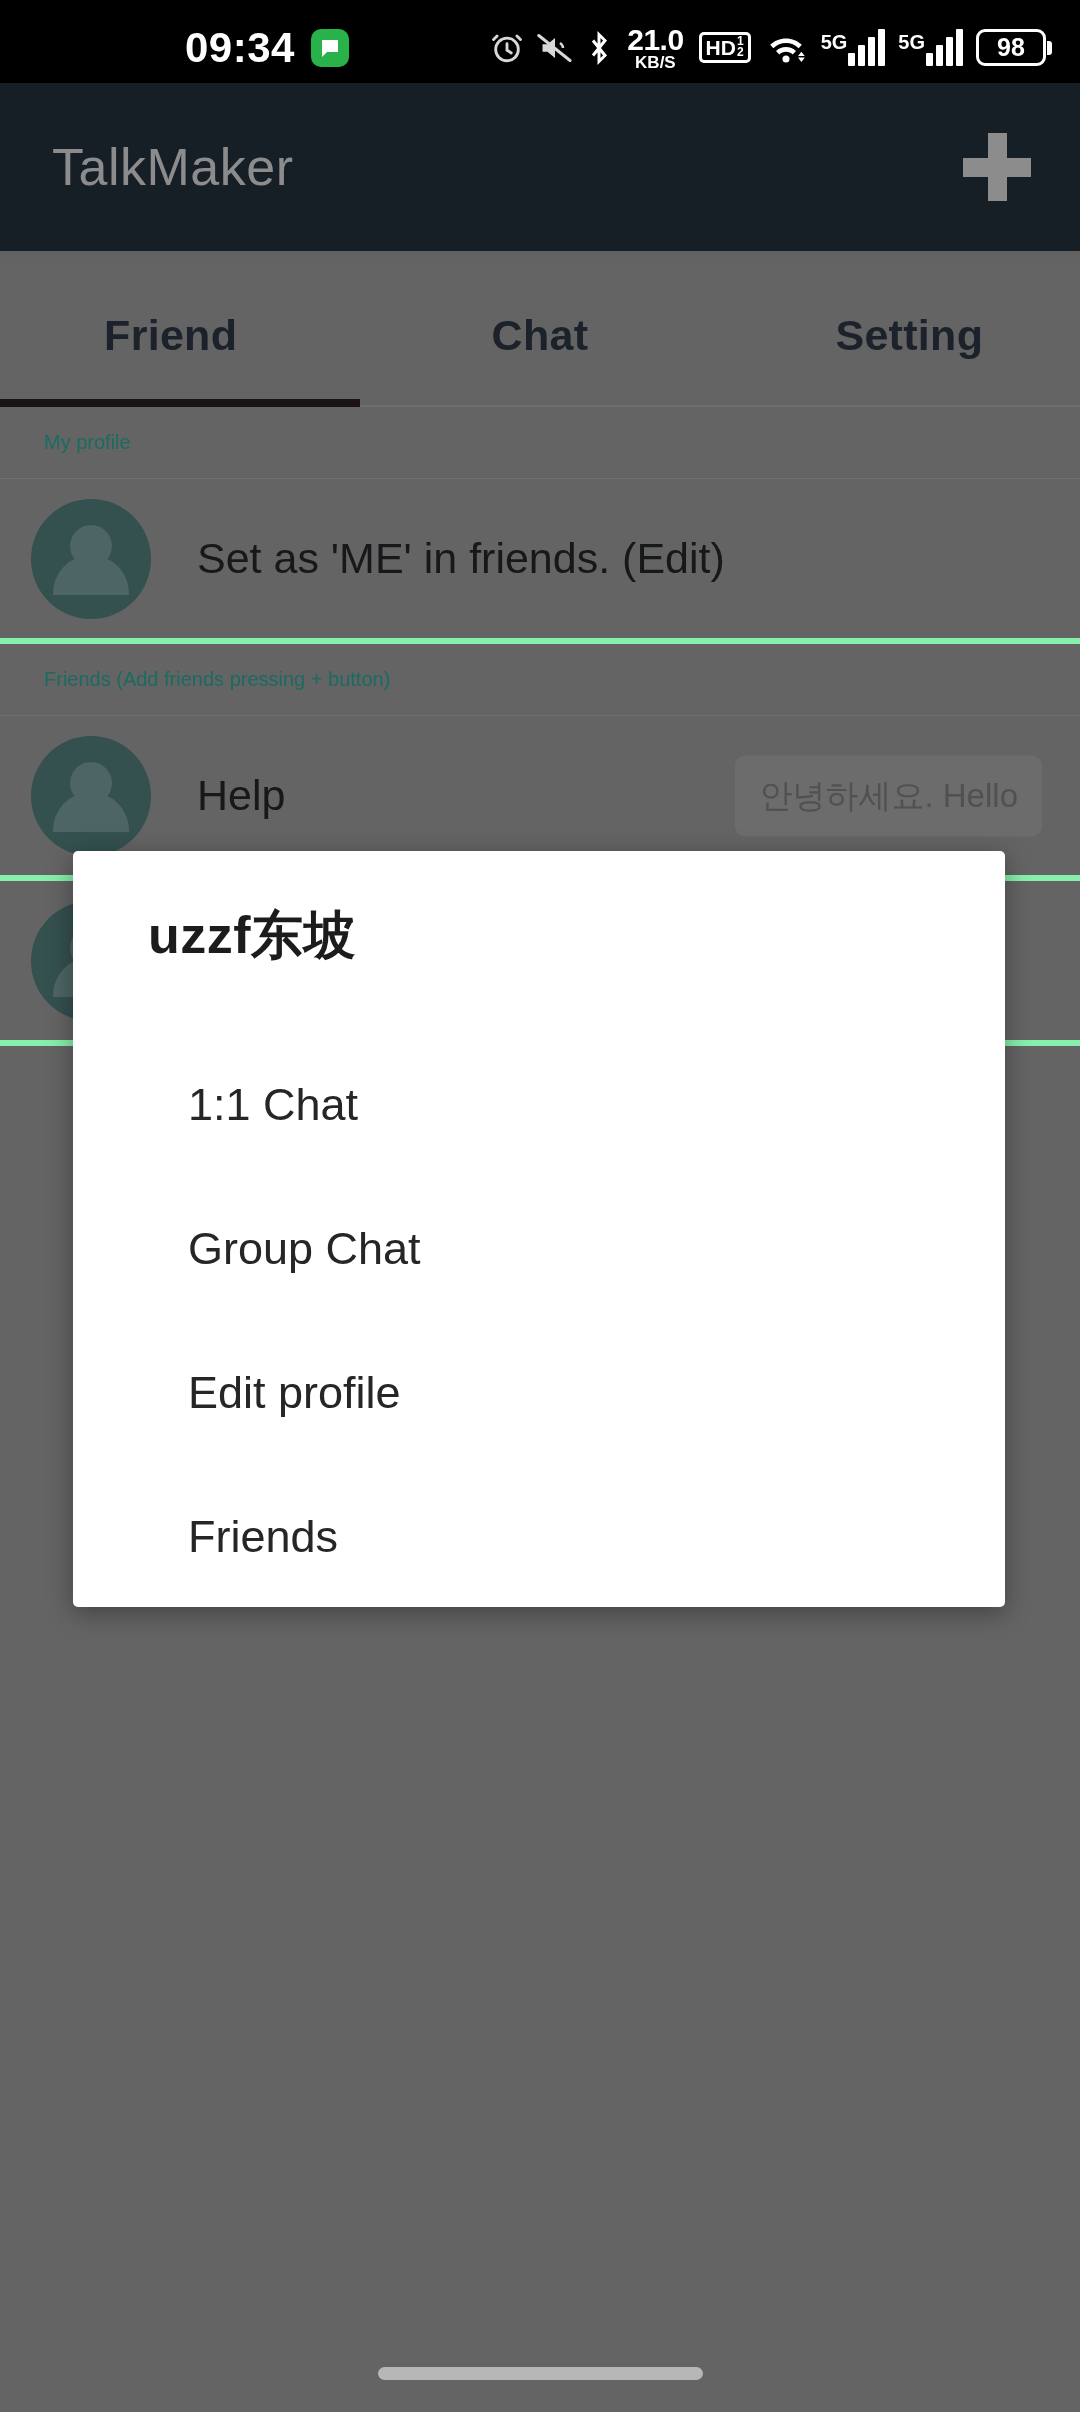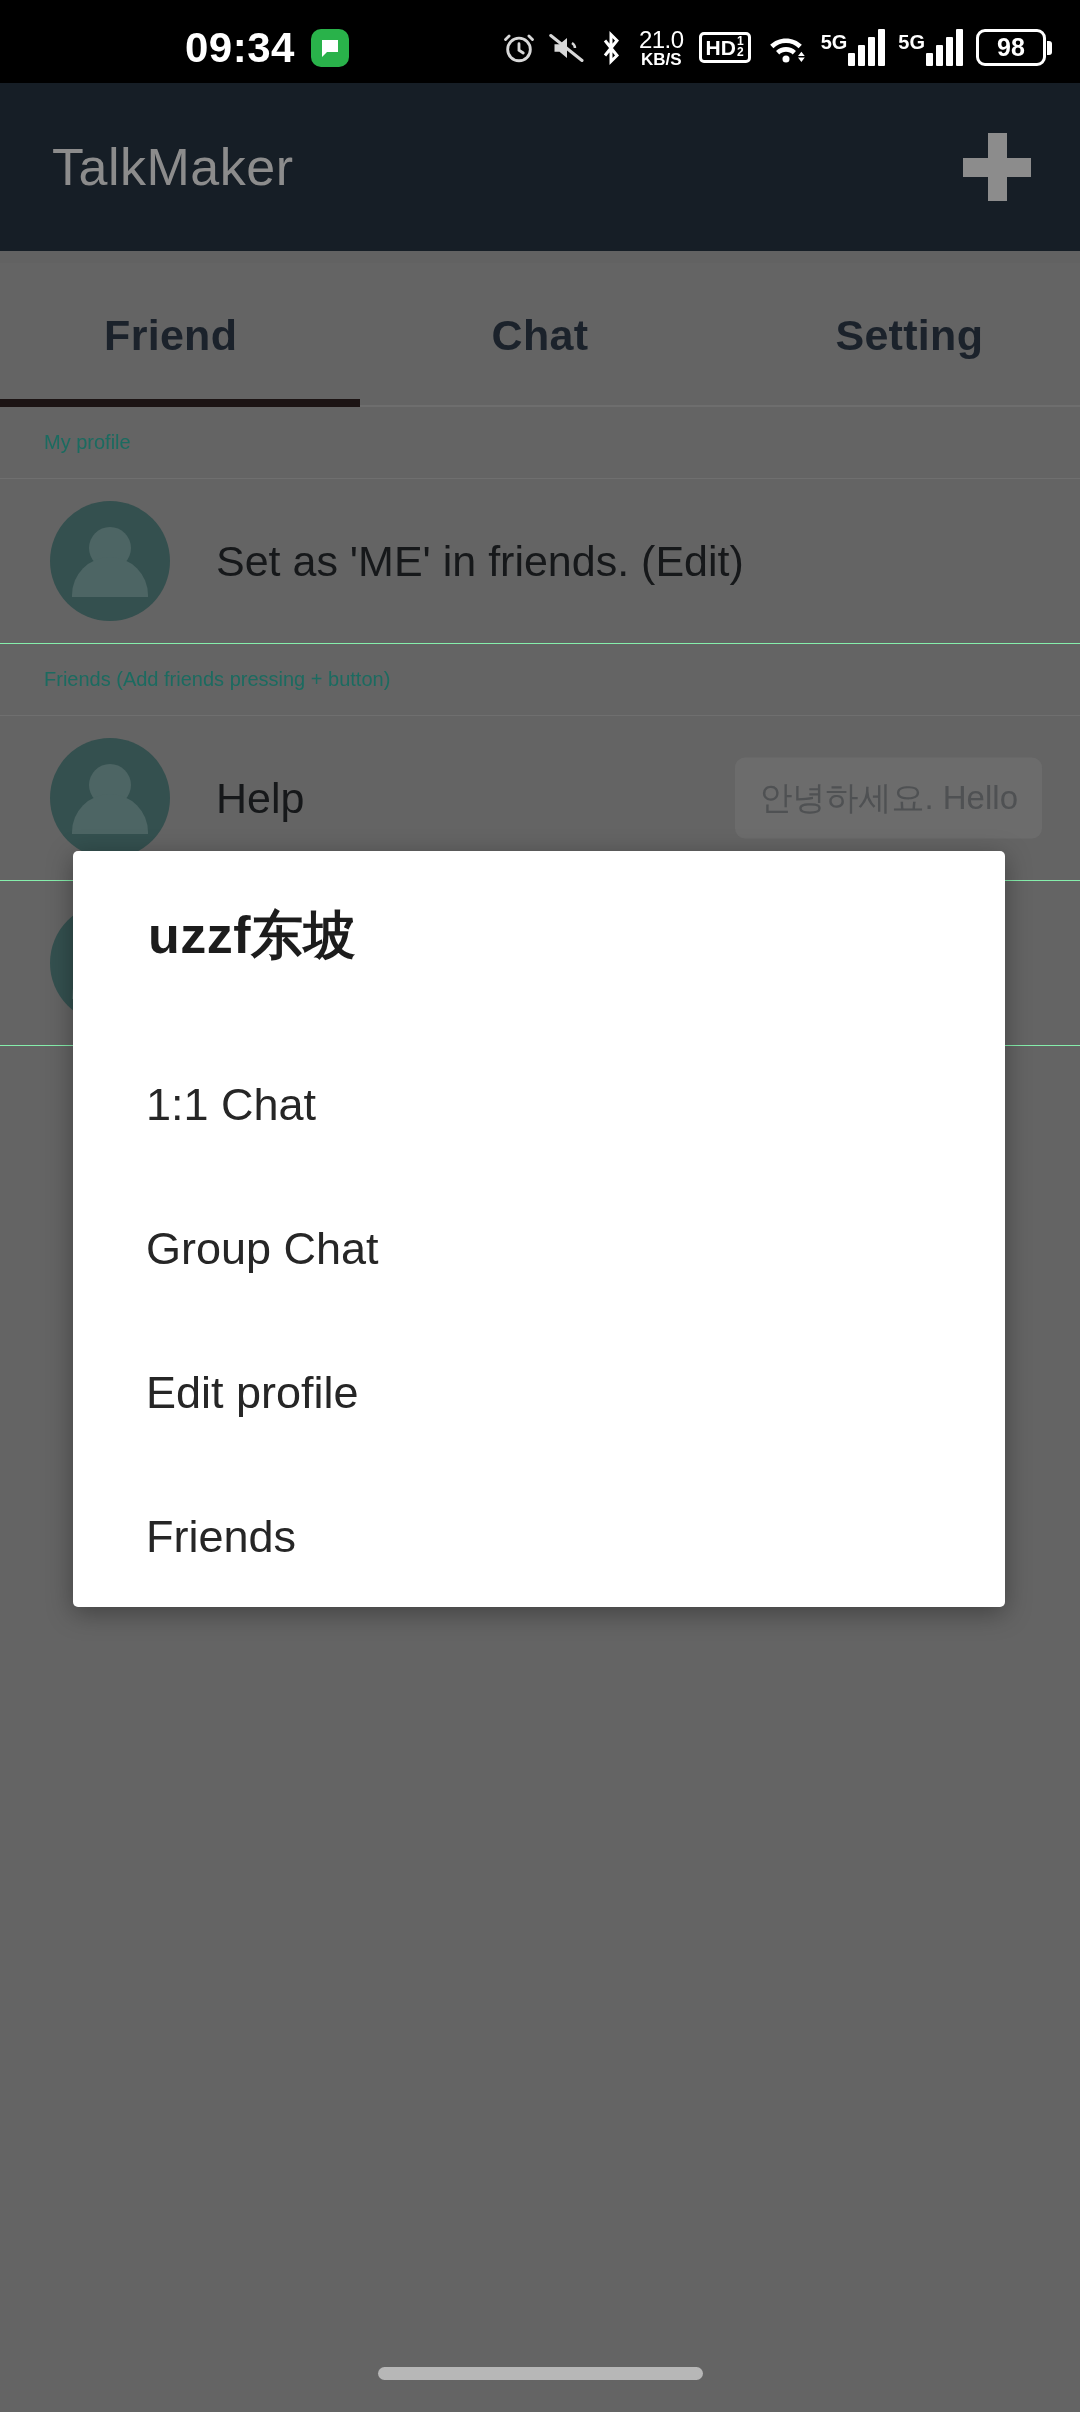--- a/index.html
+++ b/index.html
@@ -41,21 +41,21 @@
   .sb-right {
     position:absolute; right:28px;
     display:flex; align-items:center; gap:13px;
   }
   .sb-ico { display:flex; align-items:center; justify-content:center; }
   .netspeed {
     color:#fff; line-height:1; text-align:center;
     display:flex; flex-direction:column; align-items:center;
     margin:0 2px;
   }
-  .netspeed .ns-num { font-size:24px; font-weight:400; letter-spacing:-0.5px;}
+  .netspeed .ns-num { font-size:30px; font-weight:700; letter-spacing:-0.5px;}
   .netspeed .ns-unit { font-size:17px; font-weight:700; margin-top:-1px;}
   .hd-badge {
     border:3px solid #fff; border-radius:5px;
     color:#fff; font-size:21px; font-weight:700;
     padding:1px 4px 2px 4px; line-height:1;
     display:flex; align-items:center;
   }
   .sig-group { display:flex; align-items:flex-end; gap:1px; }
   .fiveg { color:#fff; font-size:20px; font-weight:700; line-height:1; margin-bottom:14px;}
   .bars { display:flex; align-items:flex-end; gap:3px; }
@@ -133,22 +133,22 @@
     display:flex; align-items:center;
     padding-left:44px;
     font-size:20px;
     color:#1b6b60;
     background:#646464;
     border-bottom:1px solid #6f6f6f;
   }
   .row {
     height:165px;
     display:flex; align-items:center;
-    padding-left:50px;
-    border-bottom:1px solid #86efac;
+    padding-left:31px;
+    border-bottom:6px solid #86efac;
     position:relative;
     background:#646464;
   }
   .avatar {
     width:120px; height:120px; border-radius:60px;
     background:#34504f;
     flex:0 0 120px;
     display:flex; align-items:center; justify-content:center;
     overflow:hidden;
   }
@@ -214,21 +214,21 @@
     color:#1c1c1c;
     letter-spacing:0.5px;
   }
   #dialog-menu {
     position:absolute;
     left:0; top:182px; right:0;
   }
   .menu-item {
     height:144px;
     display:flex; align-items:center;
-    padding-left:73px;
+    padding-left:115px;
     font-size:45px;
     color:#262626;
     font-weight:400;
   }
 
   
   #navbar {
     position:absolute; left:0; bottom:0;
     width:1080px; height:78px;
     display:flex; align-items:center; justify-content:center;

